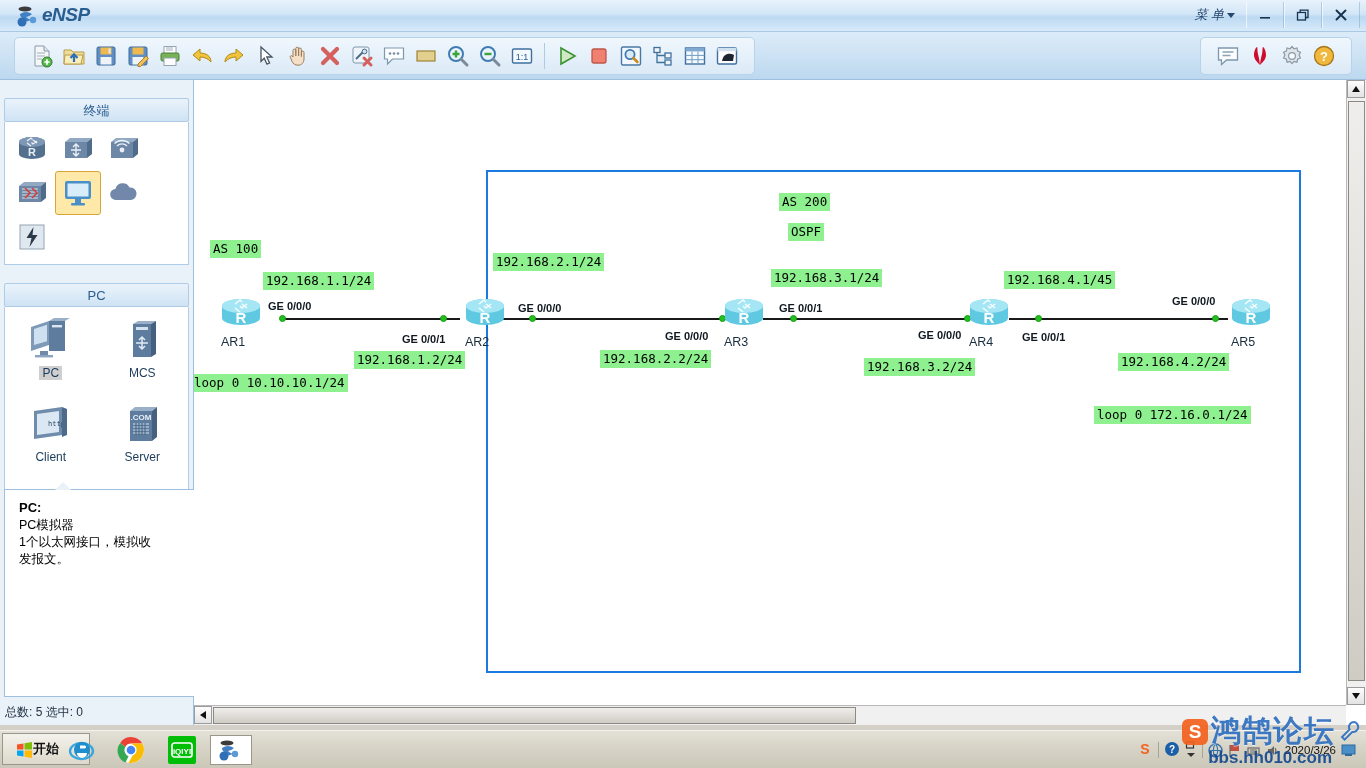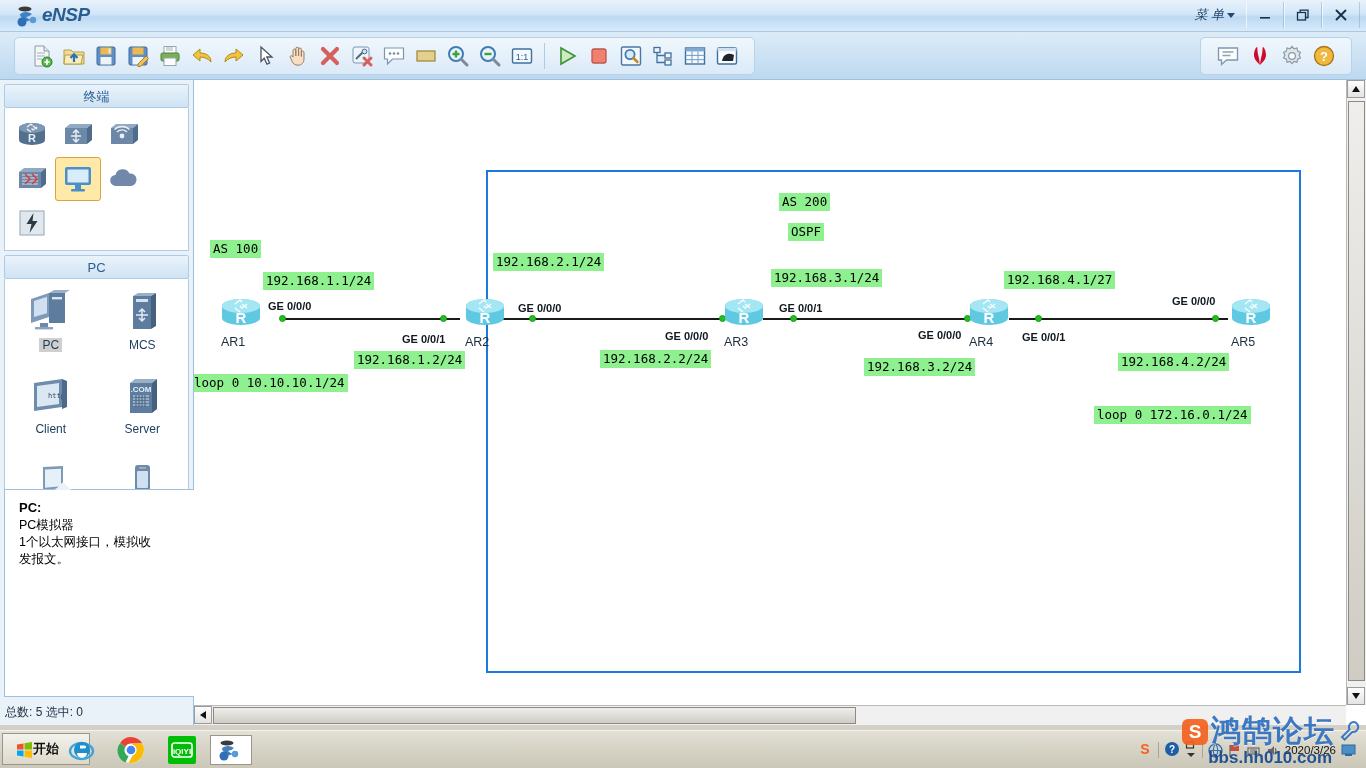--- a/index.html
+++ b/index.html
@@ -67,21 +67,21 @@
 
   
   .sidebar {
     position: absolute; left: 0; top: 80px; width: 194px; height: 645px;
     background: #e9f1f9; border-right: 1px solid #9ec0de;
   }
   .panel-hd {
     height: 24px; line-height: 24px; text-align: center;
     font-size: 13px; color: #2a5d8f;
     background: linear-gradient(to bottom, #eaf3fb, #cfe3f4);
-    border: 1px solid #aecce7; margin: 4px 4px 0 4px; border-radius: 2px;
+    border: 1px solid #aecce7; margin: 18px 4px 0 4px; border-radius: 2px;
   }
   .dev-grid {
     background: #fff; border: 1px solid #aecce7; border-top: none;
     margin: 0 4px; padding: 5px 4px; display: flex; flex-wrap: wrap;
   }
   .dev-cell {
     width: 46px; height: 44px; display: flex;
     align-items: center; justify-content: center;
     border: 1px solid transparent; border-radius: 3px;
   }
@@ -689,21 +689,21 @@
           <div class="tag" style="left: 16px; top: 156px; background: rgb(142, 240, 142);">AS 100</div>
           <div class="tag" style="left: 69px; top: 188px; background: rgb(142, 240, 142);">192.168.1.1/24</div>
           <div class="tag" style="left: 160px; top: 267px; background: rgb(142, 240, 142);">192.168.1.2/24</div>
           <div class="tag" style="left: -3px; top: 290px; background: rgb(142, 240, 142);">loop 0 10.10.10.1/24</div>
           <div class="tag" style="left: 299px; top: 169px; background: rgb(142, 240, 142);">192.168.2.1/24</div>
           <div class="tag" style="left: 406px; top: 266px; background: rgb(142, 240, 142);">192.168.2.2/24</div>
           <div class="tag" style="left: 585px; top: 109px; background: rgb(142, 240, 142);">AS 200</div>
           <div class="tag" style="left: 594px; top: 139px; background: rgb(142, 240, 142);">OSPF</div>
           <div class="tag" style="left: 577px; top: 185px; background: rgb(142, 240, 142);">192.168.3.1/24</div>
           <div class="tag" style="left: 670px; top: 274px; background: rgb(142, 240, 142);">192.168.3.2/24</div>
-          <div class="tag" style="left: 810px; top: 187px; background: rgb(142, 240, 142);">192.168.4.1/27</div>
+          <div class="tag" style="left: 810px; top: 187px; background: rgb(142, 240, 142);">192.168.4.1/45</div>
           <div class="tag" style="left: 924px; top: 269px; background: rgb(142, 240, 142);">192.168.4.2/24</div>
           <div class="tag" style="left: 900px; top: 322px; background: rgb(142, 240, 142);">loop 0 172.16.0.1/24</div>
         </div>
 
     </div>
 
     <div class="vscroll">
       <div class="sc-arrow" style="left:0; top:0;">
         <svg width="8" height="6" viewBox="0 0 8 6">
             <path d="M4 0l4 6H0z" fill="#111"></path>

